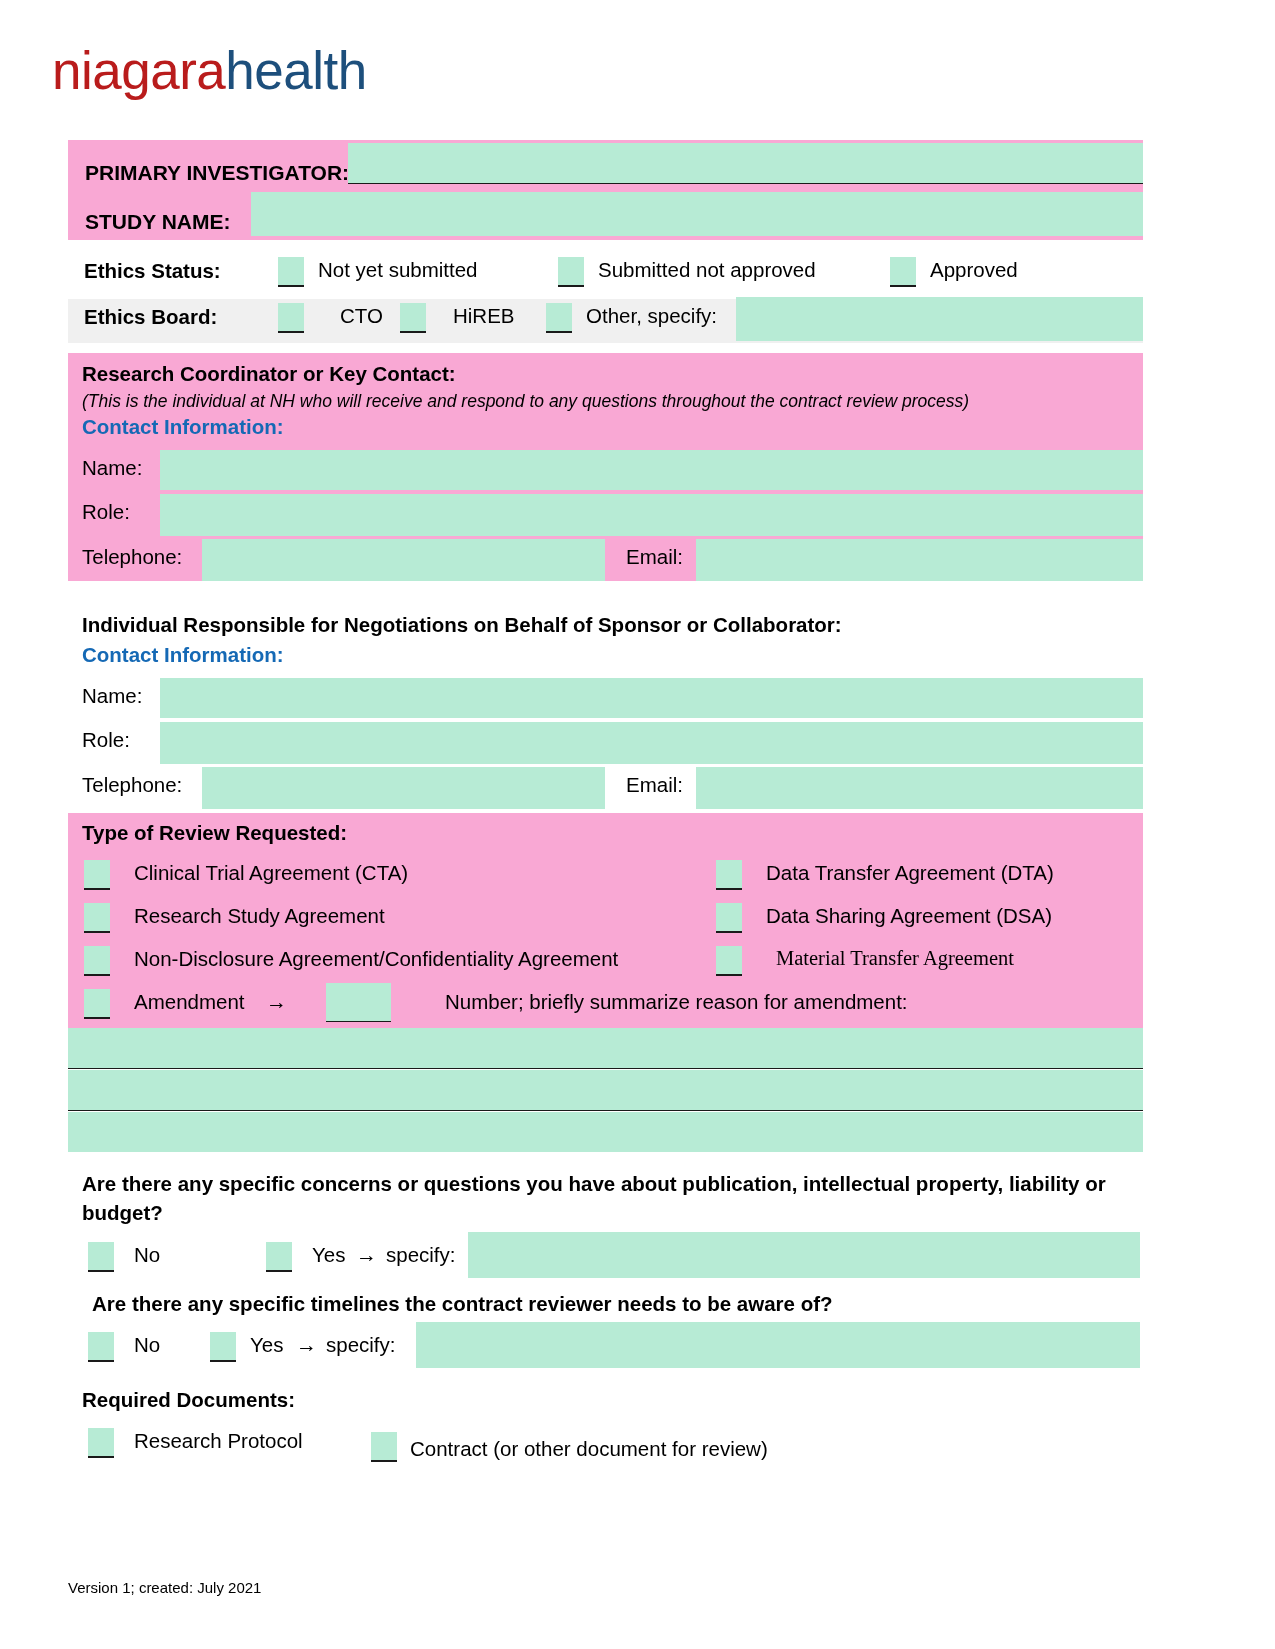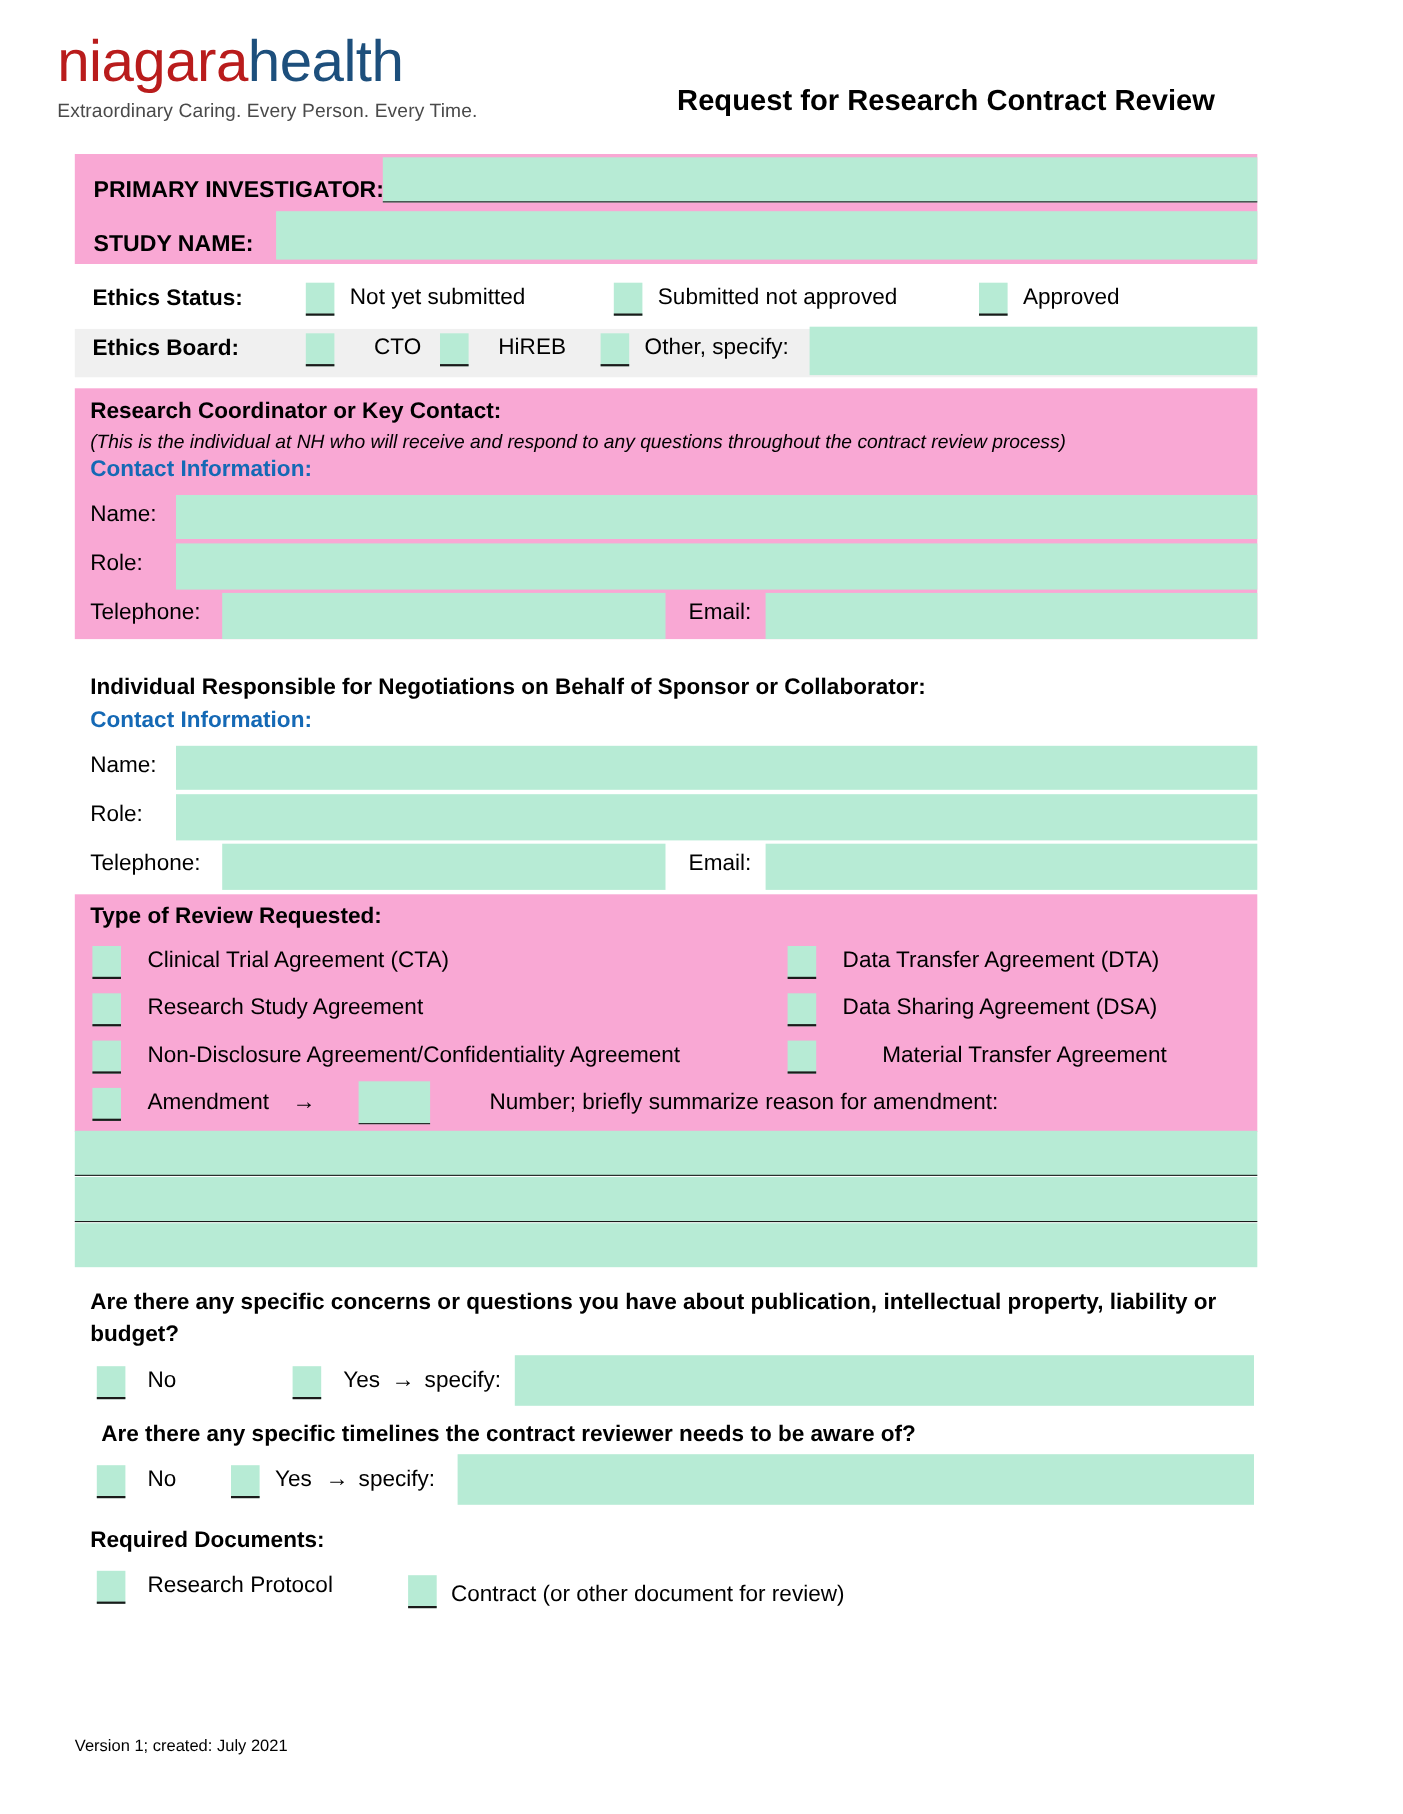--- a/index.html
+++ b/index.html
@@ -102,23 +102,21 @@
 </head>
 <body>
 
 <div id="page" data-name="document-page">
 
   <div class="header" data-name="document-header">
     <div class="logo-box" data-name="niagara-health-logo">
       <div class="logo-word" data-name="logo-wordmark">
         <span class="logo-niagara" data-name="logo-niagara-text">niagara</span><span class="logo-health" data-name="logo-health-text">health</span>
       </div>
-      <div class="logo-tagline" data-name="logo-tagline">Extraordinary Caring. Every Person. Every Time.</div>
     </div>
-    <div class="doc-title" data-name="page-title">Request for Research Contract Review</div>
   </div>
 
   <div class="abs gray-band" style="left:68px; top:140px; width:1075px; height:100px;" data-name="investigator-block">
 
     <div class="abs" style="left:17px; top:21px;" data-name="primary-investigator-label">PRIMARY INVESTIGATOR:</div>
     <div class="abs field field-underline" style="left:280px; top:3px; width:795px; height:40px;" data-name="primary-investigator-input"></div>
 
     <div class="abs" style="left:17px; top:70px;" data-name="study-name-label">STUDY NAME:</div>
     <div class="abs field" style="left:183px; top:52px; width:892px; height:44px;" data-name="study-name-input"></div>
   </div>
@@ -195,21 +193,21 @@
     <div class="abs cbx" style="left:16px; top:90px;" data-name="review-type-checkbox-research-study-agreement"></div>
     <div class="abs lbl" style="left:66px; top:91px;" data-name="review-type-left-option-1">Research Study Agreement</div>
     <div class="abs cbx" style="left:16px; top:133px;" data-name="review-type-checkbox-nda"></div>
     <div class="abs lbl" style="left:66px; top:134px;" data-name="review-type-left-option-2">Non-Disclosure Agreement/Confidentiality Agreement</div>
 
     <div class="abs cbx" style="left:648px; top:47px;" data-name="review-type-checkbox-dta"></div>
     <div class="abs lbl" style="left:698px; top:48px;" data-name="review-type-right-option-0">Data Transfer Agreement (DTA)</div>
     <div class="abs cbx" style="left:648px; top:90px;" data-name="review-type-checkbox-dsa"></div>
     <div class="abs lbl" style="left:698px; top:91px;" data-name="review-type-right-option-1">Data Sharing Agreement (DSA)</div>
     <div class="abs cbx" style="left:648px; top:133px;" data-name="review-type-checkbox-mta"></div>
-    <div class="abs lbl" style="left:734px; top:134px;" data-name="review-type-right-option-2">Material Transfer Agreement</div>
+    <div class="abs lbl" style="left:708px; top:134px;font-family:Liberation Serif, serif;" data-name="review-type-right-option-2">Material Transfer Agreement</div>
 
     <div class="abs cbx" style="left:16px; top:176px;" data-name="review-type-checkbox-amendment"></div>
     <div class="abs lbl" style="left:66px; top:177px;" data-name="review-type-amendment-label">Amendment</div>
     <div class="abs lbl" style="left:198px; top:177px; font-size:21px;" data-name="arrow-right-icon">→</div>
     <div class="abs field field-underline" style="left:258px; top:170px; width:65px; height:38px;" data-name="review-type-amendment-number-input"></div>
     <div class="abs lbl" style="left:333px; top:177px;margin-left:44px;" data-name="review-type-amendment-note">Number; briefly summarize reason for amendment:</div>
   </div>
 
   <div class="abs" style="left:68px; top:1028px; width:1075px; height:125px;" data-name="amendment-text-area">
     <div class="abs field field-underline" style="left:0; top:0; width:1075px; height:40px;" data-name="amendment-text-line-0"></div>

